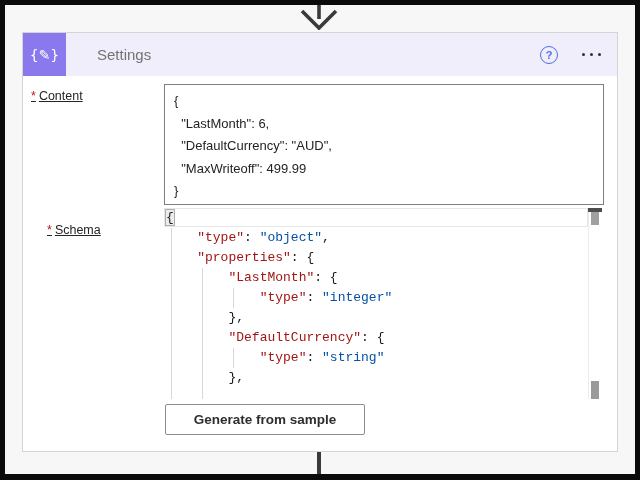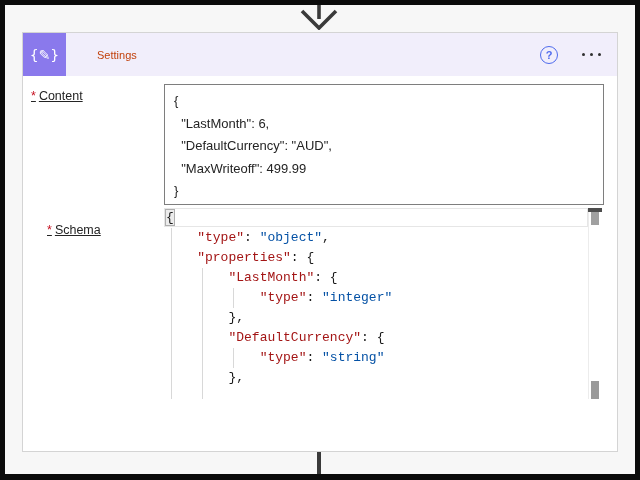--- a/index.html
+++ b/index.html
@@ -11,21 +11,21 @@
   .frame { position:absolute; inset:0; border:5px solid #0b0b0b; border-bottom-width:6px; pointer-events:none; z-index:50; }
 
   .flow-arrow { position:absolute; left:297px; top:3px; }
   .connector-line { position:absolute; left:317px; top:452px; width:4px; height:23px; background:#3a3a3a; }
 
   .card { position:absolute; left:22px; top:32px; width:596px; height:420px; background:#ffffff; border:1px solid #d4d4d4; }
 
   .card-header { position:absolute; top:0; left:0; right:0; height:43px; background:#f1eefb; display:flex; align-items:center; }
   .action-icon { width:43px; height:43px; background:#8a79ec; color:#ffffff; display:flex; align-items:center; justify-content:center;
                  font-family:"DejaVu Sans",sans-serif; font-size:14px; flex:0 0 auto; }
-  .card-title { margin-left:31px; font-size:11px; color:#c2410c; }
+  .card-title { margin-left:31px; font-size:15px; color:#737373; }
   .header-controls { position:absolute; right:16px; top:0; height:43px; display:flex; align-items:center; gap:24px; }
   .help-btn { width:18px; height:18px; border:1.5px solid #4f6bed; border-radius:50%; color:#4f6bed; font-size:11px; font-weight:bold;
               display:flex; align-items:center; justify-content:center; background:transparent; cursor:pointer; }
   .more-btn { display:flex; align-items:center; gap:5px; height:20px; cursor:pointer; background:transparent; border:none; }
   .more-btn i { width:3px; height:3px; border-radius:50%; background:#303030; display:block; }
 
   .field-label { position:absolute; font-size:12.5px; color:#242424;text-decoration:underline; }
   .req { color:#c50f1f; margin-right:3px; }
   .label-content { left:8px; top:56px; }
   .label-schema { left:24px; top:190px; }
@@ -100,17 +100,18 @@
       <div class="indent-guide ig2"></div>
       <div class="indent-guide ig3a"></div>
       <div class="indent-guide ig3b"></div>
       <div class="schema-code" id="schema-code"><div class="code-line"><span class="tp">{</span></div><div class="code-line"><span class="tw">    </span><span class="tk">"type"</span><span class="tp">: </span><span class="ts">"object"</span><span class="tp">,</span></div><div class="code-line"><span class="tw">    </span><span class="tk">"properties"</span><span class="tp">: {</span></div><div class="code-line"><span class="tw">        </span><span class="tk">"LastMonth"</span><span class="tp">: {</span></div><div class="code-line"><span class="tw">            </span><span class="tk">"type"</span><span class="tp">: </span><span class="ts">"integer"</span></div><div class="code-line"><span class="tw">        </span><span class="tp">},</span></div><div class="code-line"><span class="tw">        </span><span class="tk">"DefaultCurrency"</span><span class="tp">: {</span></div><div class="code-line"><span class="tw">            </span><span class="tk">"type"</span><span class="tp">: </span><span class="ts">"string"</span></div><div class="code-line"><span class="tw">        </span><span class="tp">},</span></div></div>
       <div class="sb-track"></div>
       <div class="sb-decoration"></div>
       <div class="sb-thumb-top"></div>
       <div class="sb-thumb-bottom"></div>
     </div>
 
+    <button class="generate-btn">Generate from sample</button>
   </div>
 
   <div class="connector-line"></div>
   <div class="frame"></div>
 </div>
 
 </body></html>

